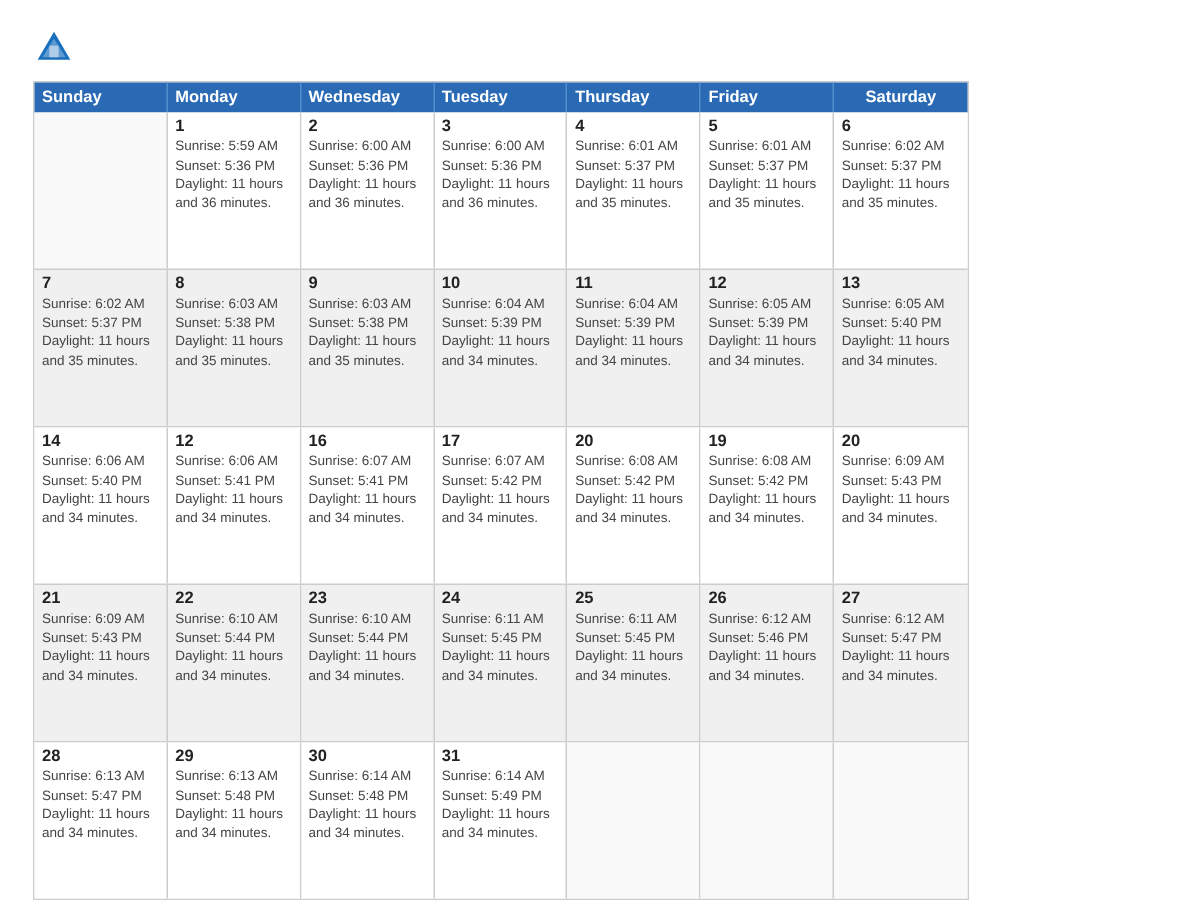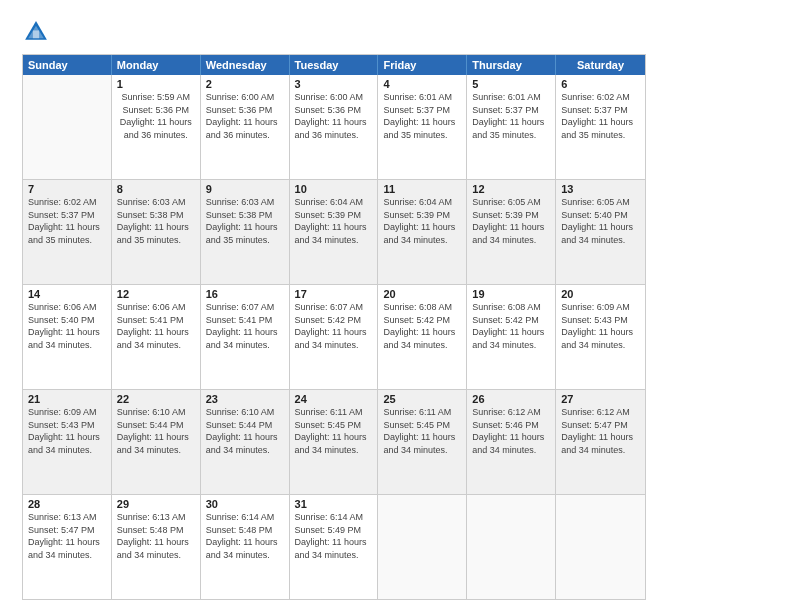--- a/index.html
+++ b/index.html
@@ -132,31 +132,31 @@
     </div>
   </div>
 
   <div class="calendar">
     <div class="cal-header">
 
     <div class="cal-header-cell">Sunday</div>
         <div class="cal-header-cell">Monday</div>
         <div class="cal-header-cell">Wednesday</div>
         <div class="cal-header-cell">Tuesday</div>
+        <div class="cal-header-cell">Thursday</div>
         <div class="cal-header-cell">Friday</div>
-        <div class="cal-header-cell">Thursday</div>
         <div class="cal-header-cell">Saturday</div>
       </div>
     <div class="cal-body">
 
     <div class="cal-row">
           <div class="cal-cell empty"></div>
           <div class="cal-cell">
             <div class="day-num">1</div>
-            <div class="day-info" style="white-space: pre-line; text-align: center;">Sunrise: 5:59 AM
+            <div class="day-info" style="white-space: pre-line;">Sunrise: 5:59 AM
 Sunset: 5:36 PM
 Daylight: 11 hours
 and 36 minutes.</div>
           </div>
           <div class="cal-cell">
             <div class="day-num">2</div>
             <div class="day-info" style="white-space: pre-line;">Sunrise: 6:00 AM
 Sunset: 5:36 PM
 Daylight: 11 hours
 and 36 minutes.</div>

